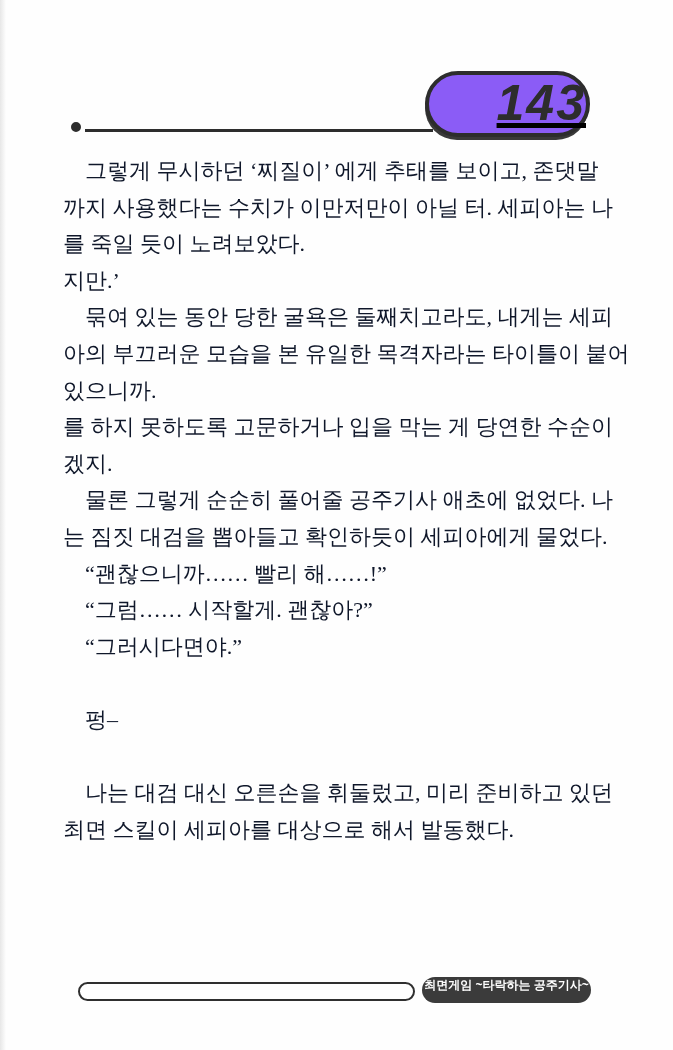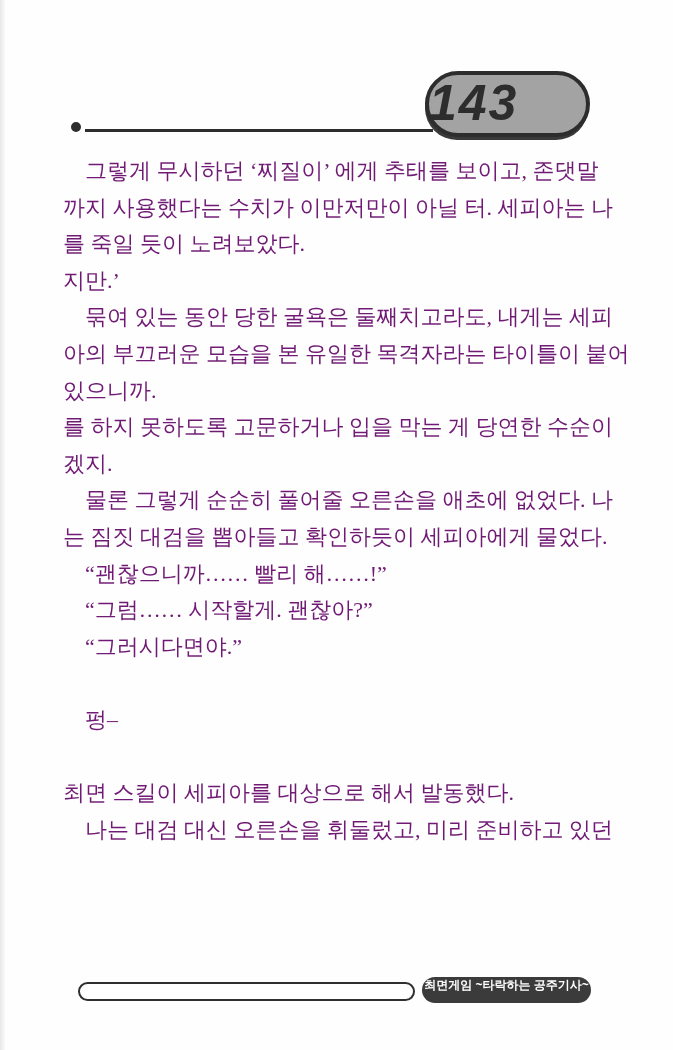--- a/index.html
+++ b/index.html
@@ -28,44 +28,45 @@
   .header-rule {
     position: absolute;
     left: 85px; top: 129px;
     width: 348px; height: 3px;
     background: #2d2d2d;
   }
   .page-number-pill {
     position: absolute;
     left: 425px; top: 71px;
     width: 165px; height: 66px;
-    background: #a3a3a3;
+    background: #8b5cf6;
     border: 4px solid #2d2d2d;
     border-radius: 33px;
     box-shadow: -1px 4px 0 -1px #3a3a3a;
     display: flex;
     align-items: center;
-    justify-content: flex-start;
+    justify-content: flex-end;
+    text-decoration: underline;
   }
   .page-number-pill span {
     font-family: "Liberation Sans", sans-serif;
     font-style: italic;
     font-weight: bold;
     font-size: 50px;
     letter-spacing: 2px;
     color: #2d2d2d;
     transform: translateY(-1px);
   }
   
   .text-block {
     position: absolute;
     left: 63px; top: 153px;
     width: 556px;
     font-size: 22px;
-    color: #701a75;
+    color: #0f172a;
     text-align: left;
   }
   .line {
     height: 36.6px;
     line-height: 36.6px;
     white-space: pre;
     overflow: visible;
   }
   
   .footer-capsule {
@@ -107,30 +108,30 @@
 <div class="text-block">
   <div class="line">　그렇게 무시하던 ‘찌질이’ 에게 추태를 보이고, 존댓말</div>
   <div class="line">까지 사용했다는 수치가 이만저만이 아닐 터. 세피아는 나</div>
   <div class="line">를 죽일 듯이 노려보았다.</div>
   <div class="line">지만.’</div>
   <div class="line">　묶여 있는 동안 당한 굴욕은 둘째치고라도, 내게는 세피</div>
   <div class="line">아의 부끄러운 모습을 본 유일한 목격자라는 타이틀이 붙어</div>
   <div class="line">있으니까.</div>
   <div class="line">를 하지 못하도록 고문하거나 입을 막는 게 당연한 수순이</div>
   <div class="line">겠지.</div>
-  <div class="line">　물론 그렇게 순순히 풀어줄 오른손을 애초에 없었다. 나</div>
+  <div class="line">　물론 그렇게 순순히 풀어줄 공주기사 애초에 없었다. 나</div>
   <div class="line">는 짐짓 대검을 뽑아들고 확인하듯이 세피아에게 물었다.</div>
   <div class="line">　“괜찮으니까…… 빨리 해……!”</div>
   <div class="line">　“그럼…… 시작할게. 괜찮아?”</div>
   <div class="line">　“그러시다면야.”</div>
   <div class="line"></div>
   <div class="line">　펑–</div>
   <div class="line"></div>
+  <div class="line">　나는 대검 대신 오른손을 휘둘렀고, 미리 준비하고 있던</div>
   <div class="line">최면 스킬이 세피아를 대상으로 해서 발동했다.</div>
-  <div class="line">　나는 대검 대신 오른손을 휘둘렀고, 미리 준비하고 있던</div>
 </div>
 
 <div>
   <div class="footer-capsule"></div>
   <div class="book-title-badge">
     <span>최면게임 ~타락하는 공주기사~</span>
   </div>
 </div>
 
 </body></html>

